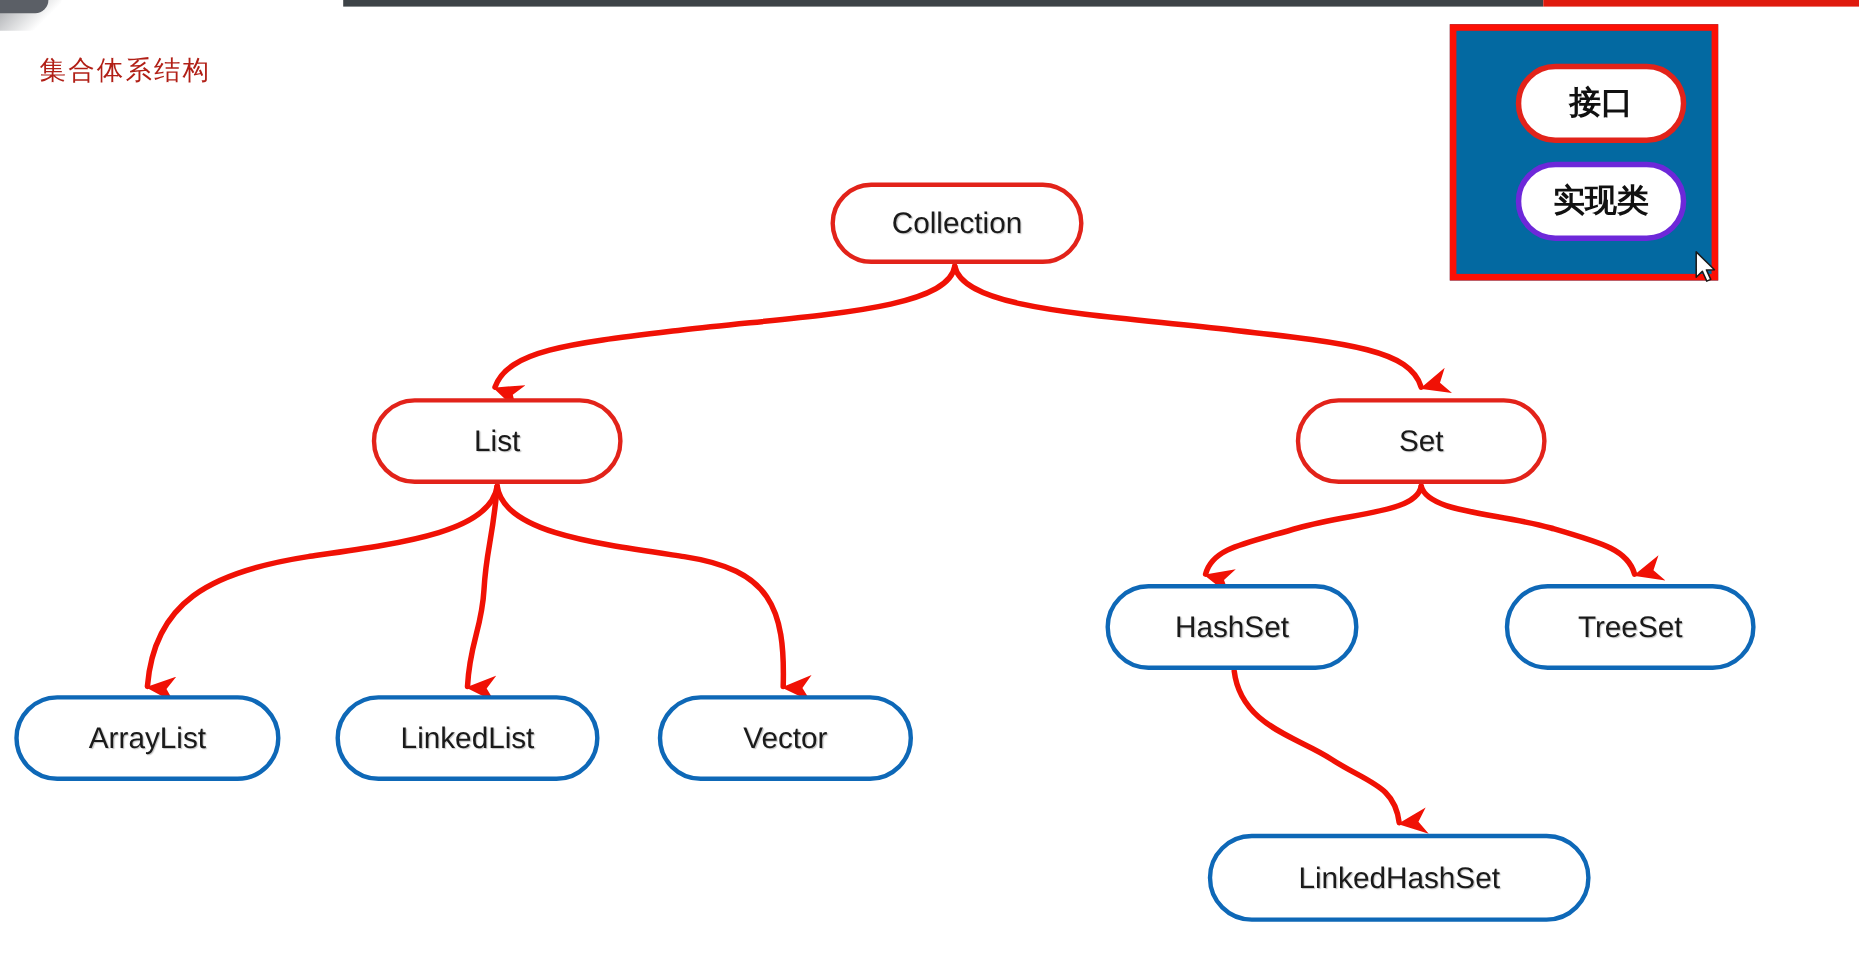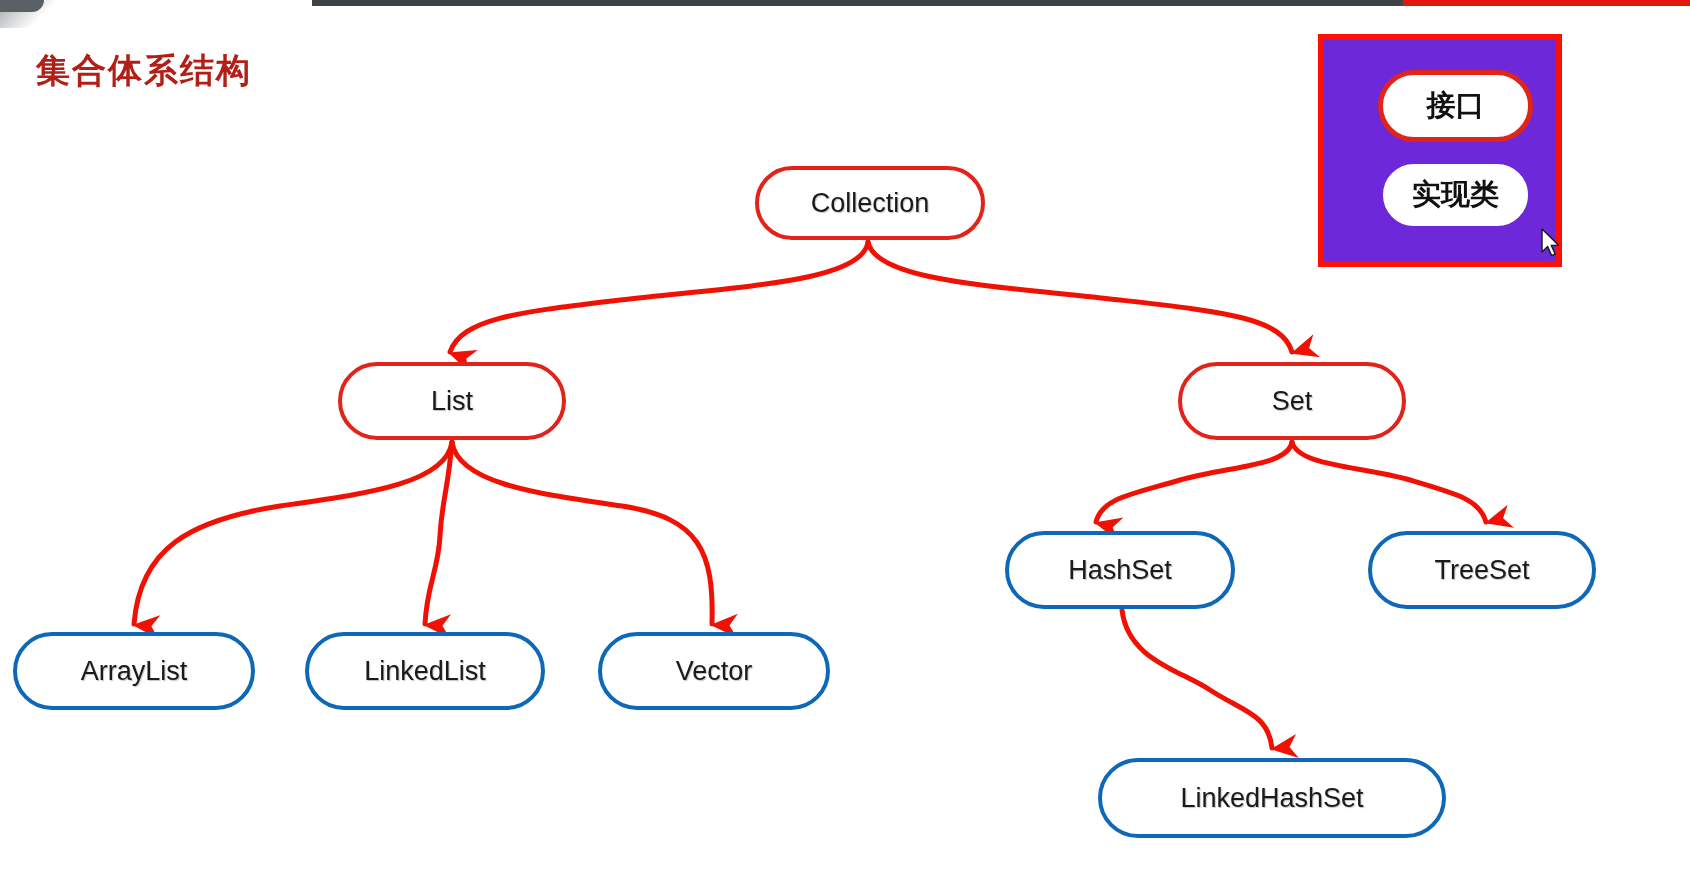--- a/index.html
+++ b/index.html
@@ -49,22 +49,22 @@
     height: 28px;
     background: linear-gradient(135deg, rgba(90,94,101,0.55), rgba(255,255,255,0) 70%);
     border-radius: 0 0 40px 0;
   }
 
   
   #slide-title {
     position: absolute;
     left: 36px;
     top: 48px;
-    font-size: 34px;
-    font-weight: bold;
+    font-size: 24px;
+    font-weight: normal;
     color: #b11f16;
     letter-spacing: 2px;
     white-space: nowrap;
   }
 
   
   #edges {
     position: absolute;
     left: 0;
     top: 0;
@@ -92,26 +92,26 @@
   }
   .node.impl {
     border: 4px solid #0e68b7;
     border-radius: 999px;
   }
 
   
   #legend {
     position: absolute;
     left: 1318px;
-    top: 34px;
+    top: 22px;
     width: 244px;
     height: 233px;
     box-sizing: border-box;
     border: 6px solid #fc1005;
-    background: #6d28d9;
+    background: #0369a1;
   }
   .legend-pill {
     position: absolute;
     box-sizing: border-box;
     background: #ffffff;
     display: flex;
     align-items: center;
     justify-content: center;
     font-size: 29px;
     font-weight: bold;

